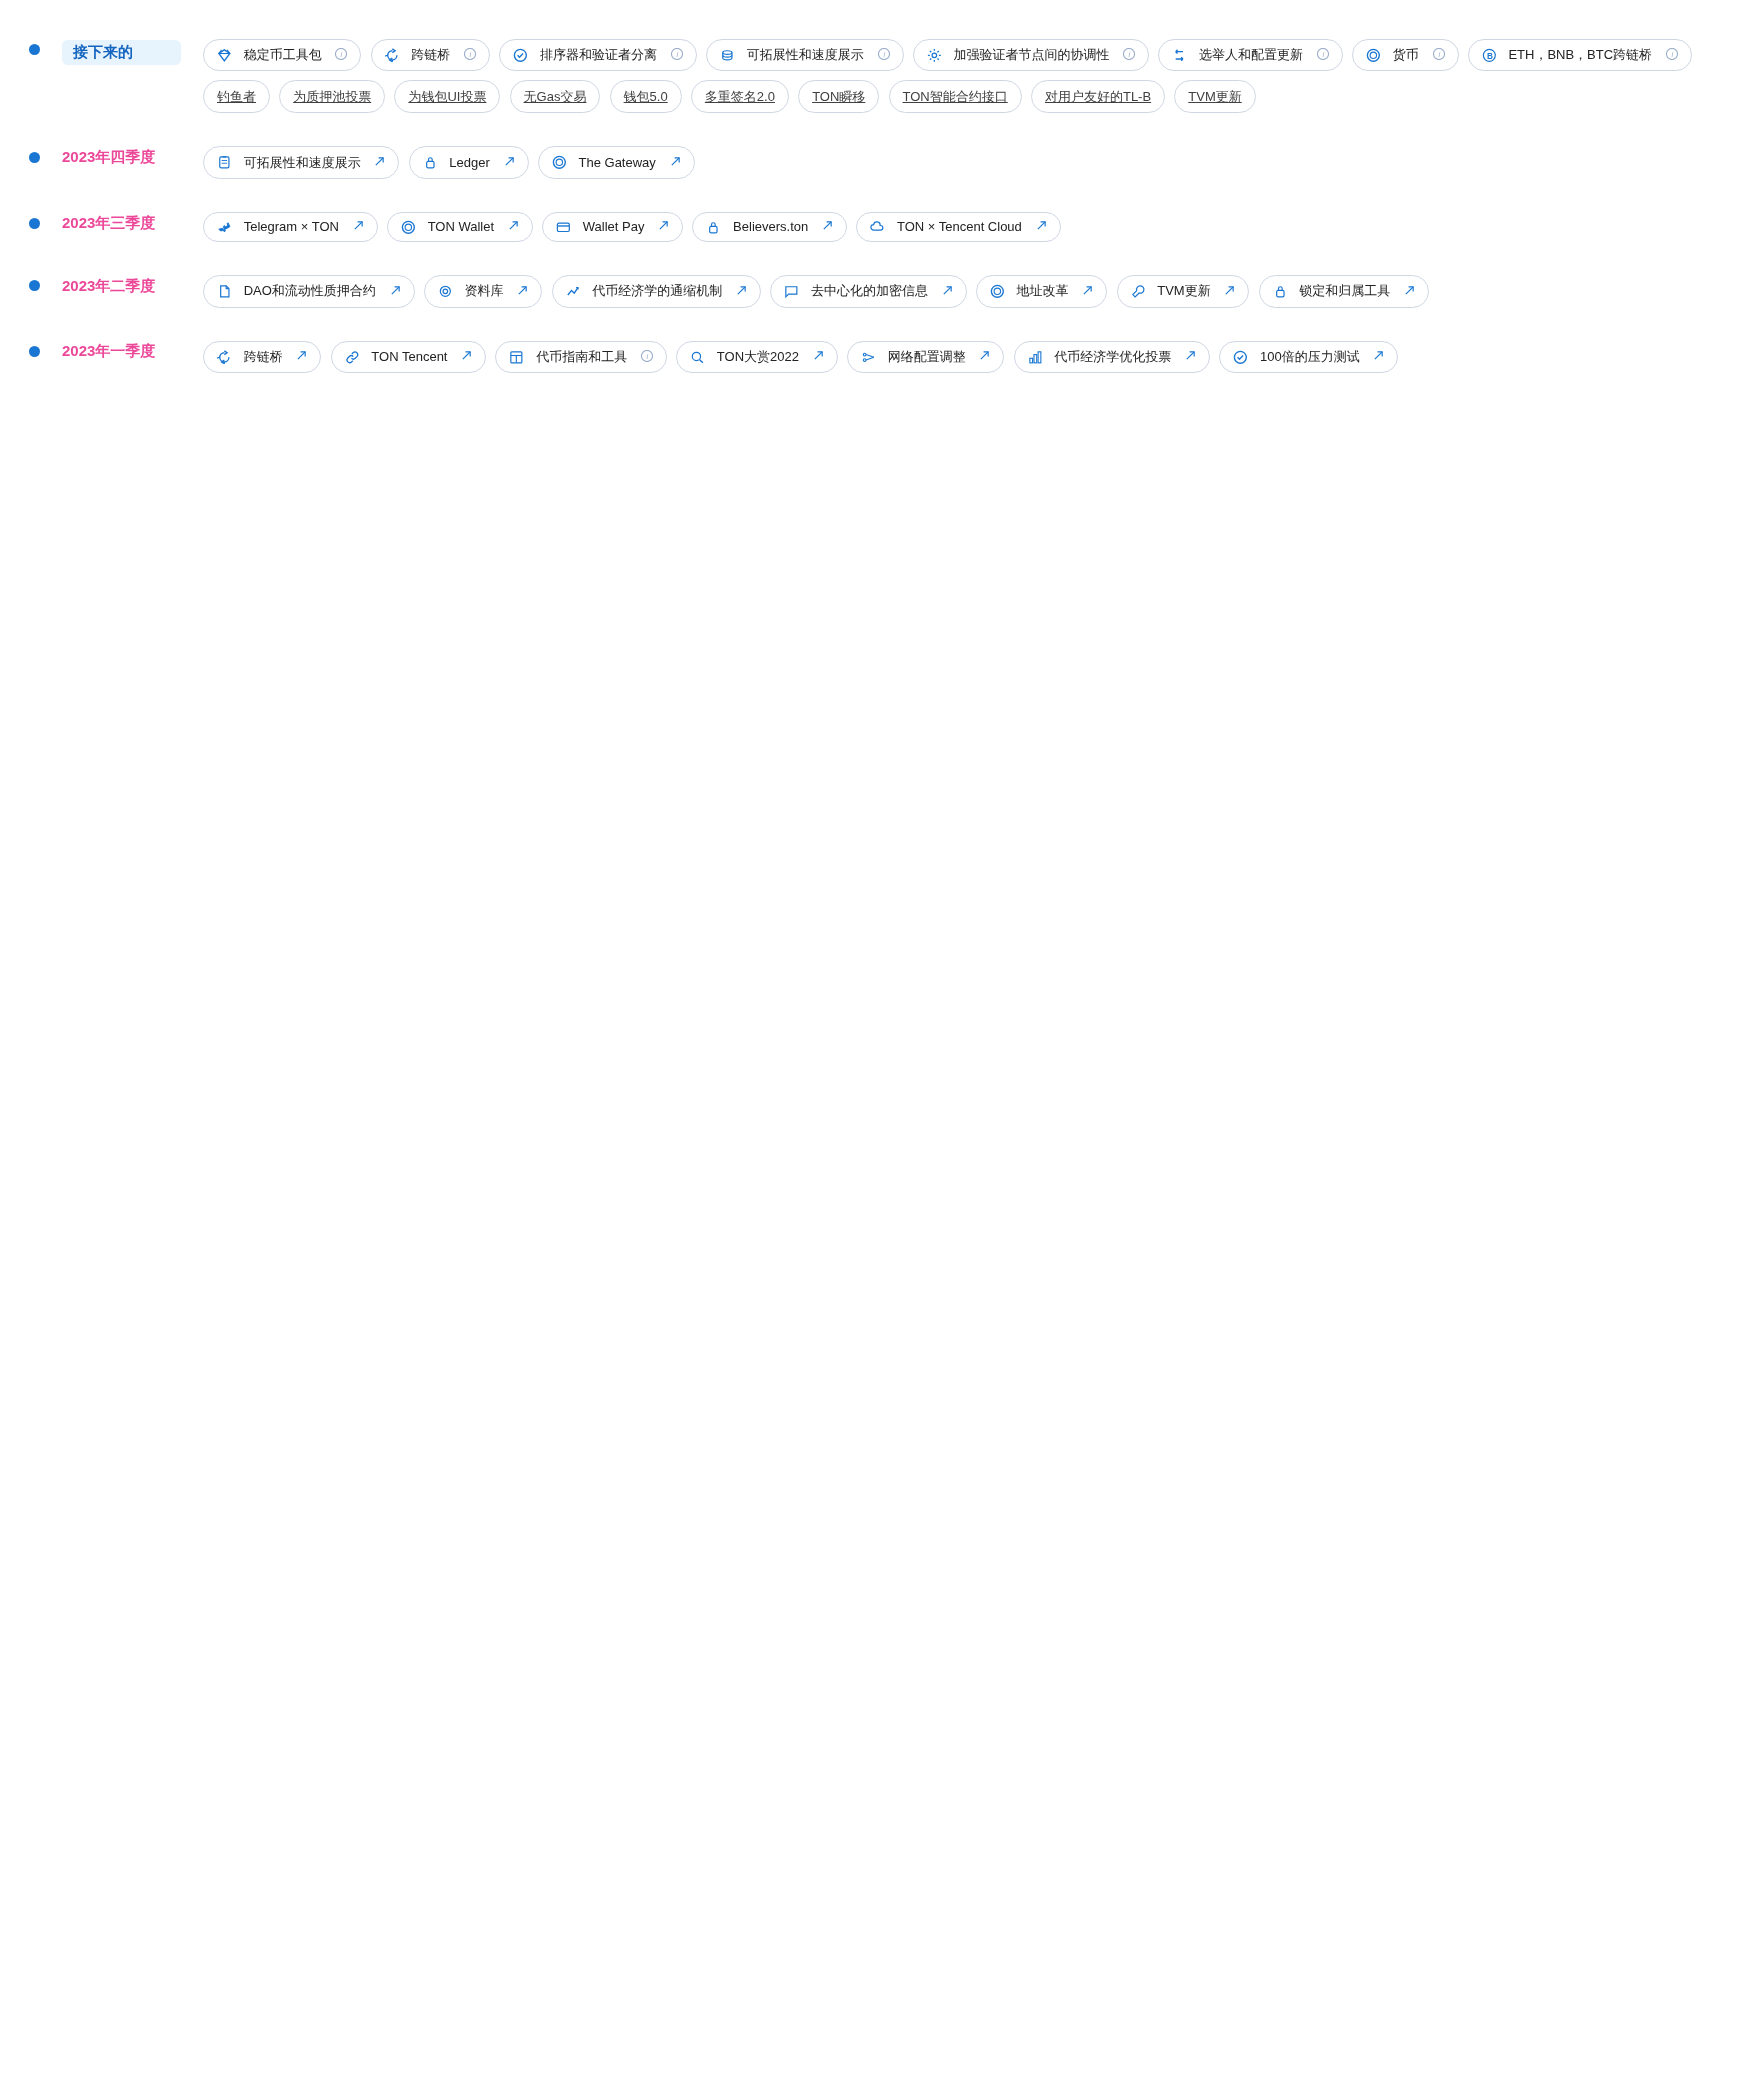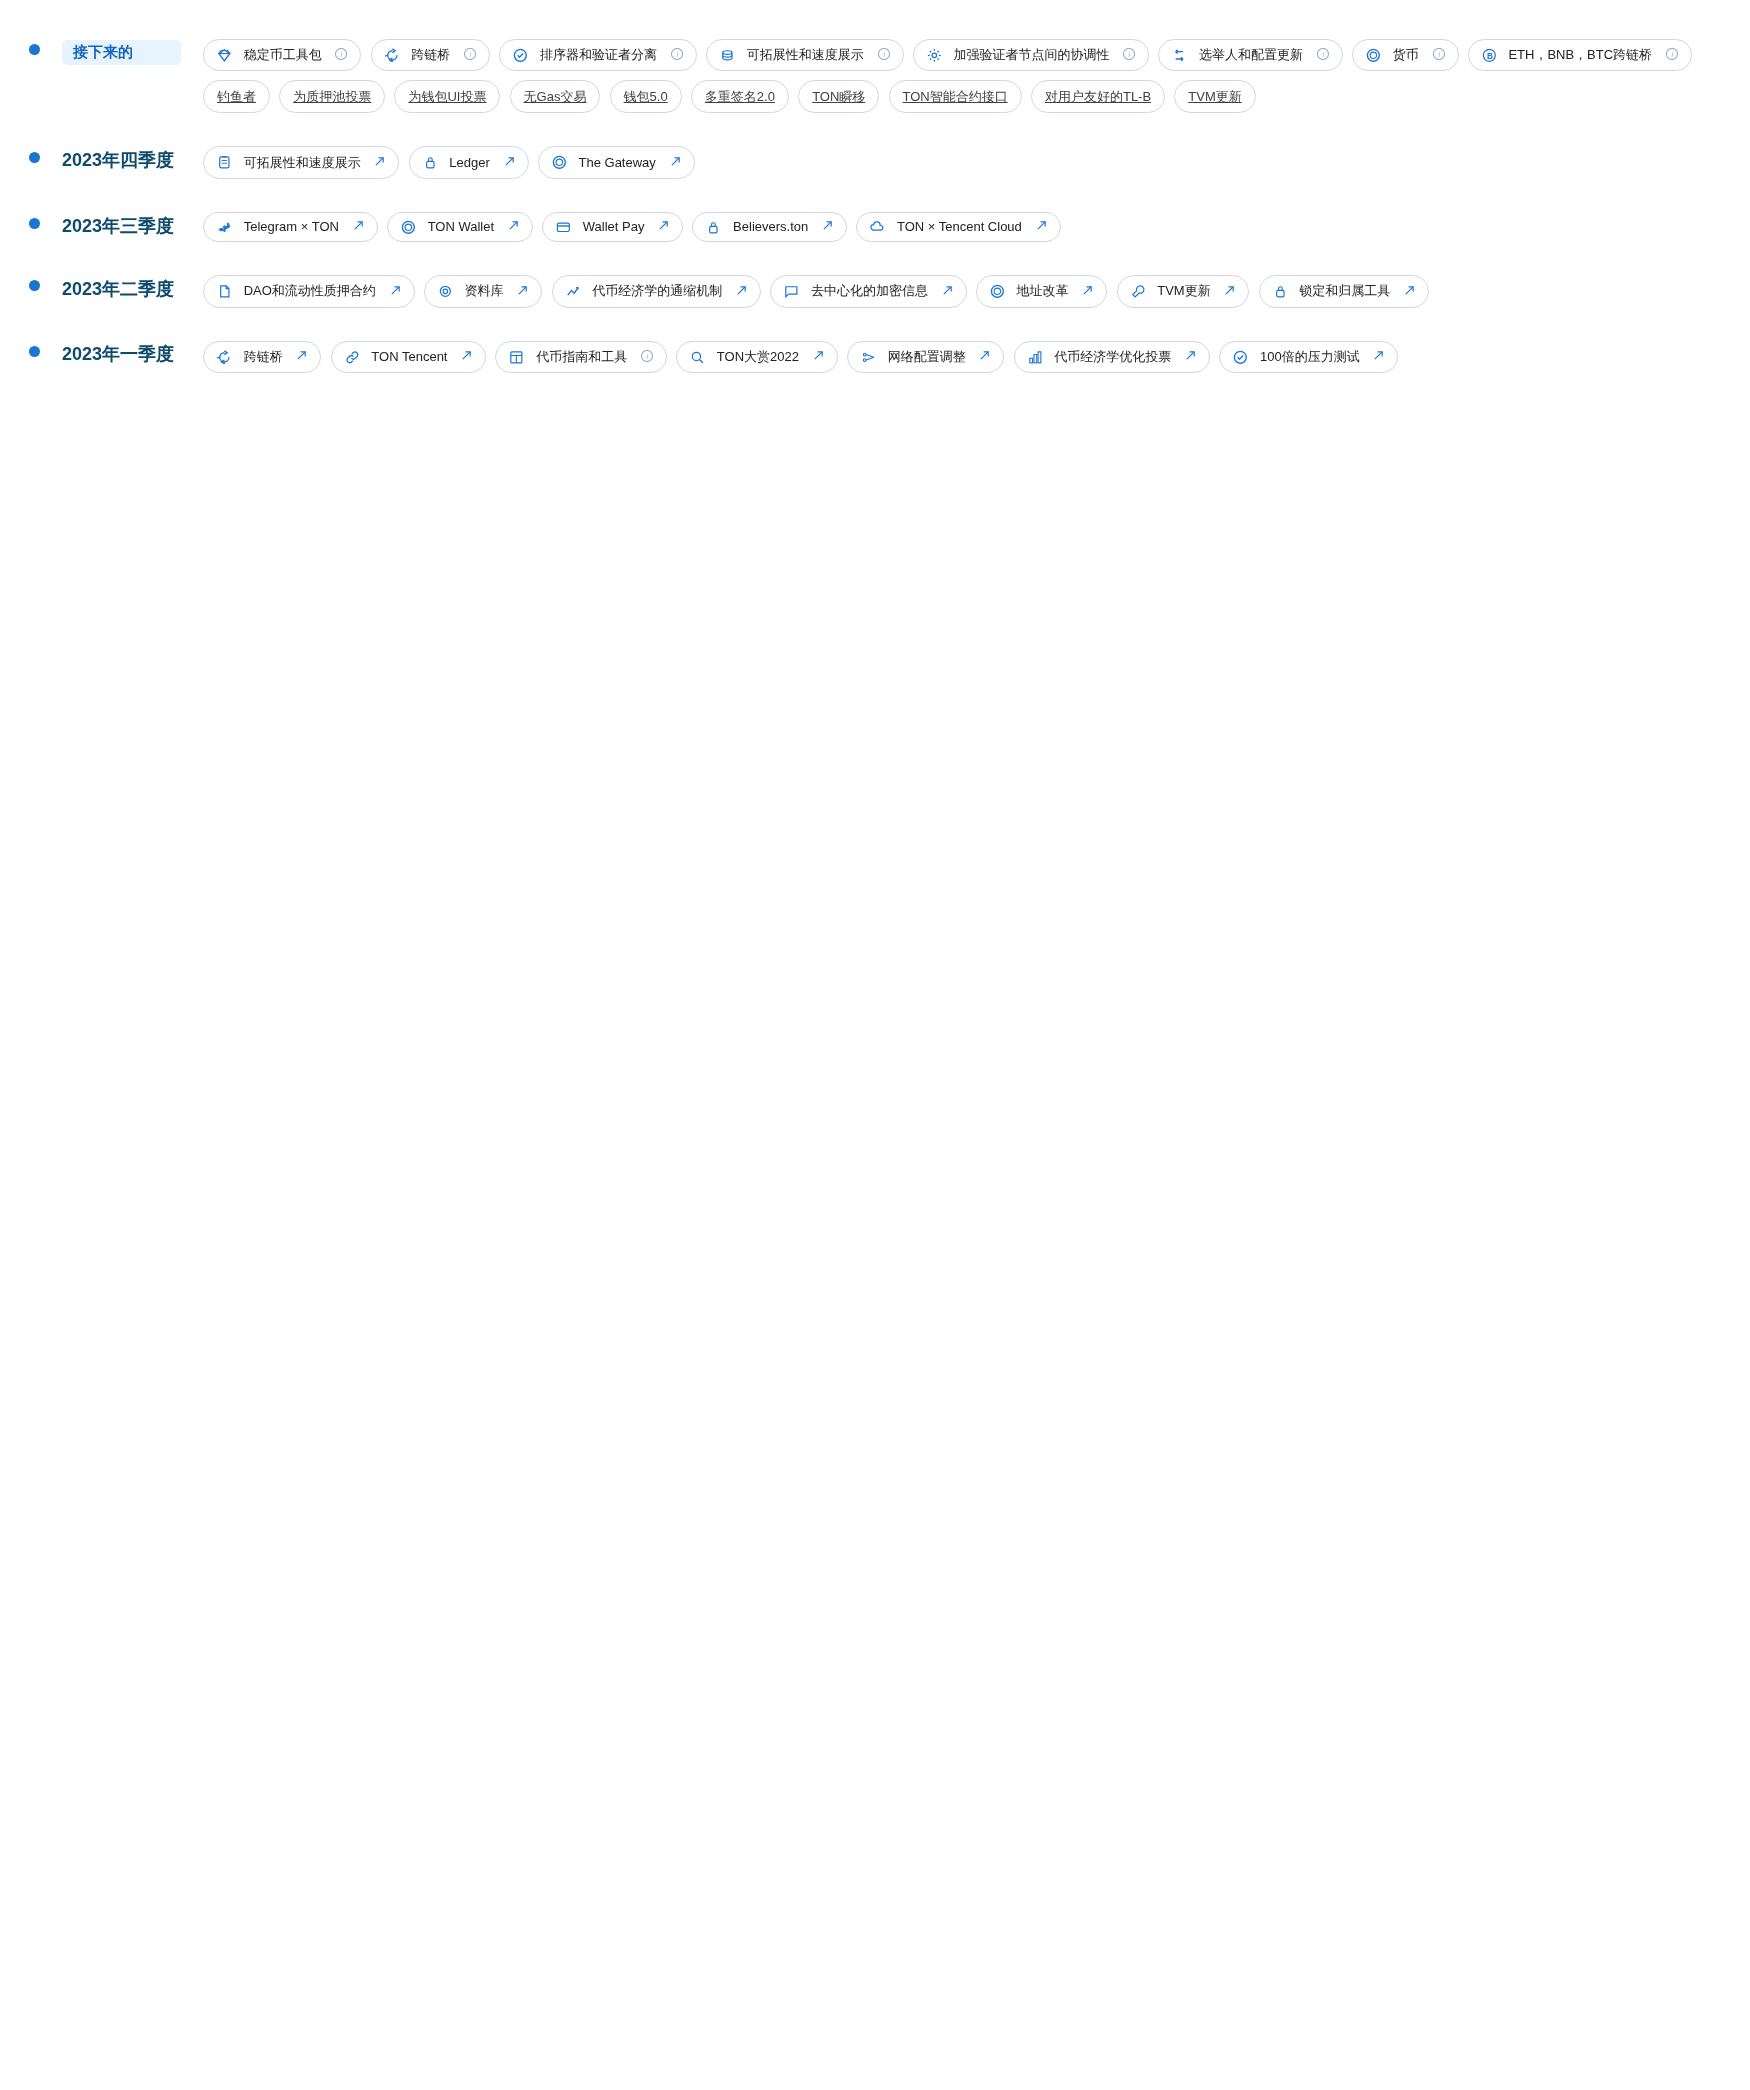--- a/index.html
+++ b/index.html
@@ -26,22 +26,22 @@
       width: 11px;
       height: 11px;
       border-radius: 50%;
       background: #1976d2;
       flex-shrink: 0;
       margin-top: 5.5px;
     }
     .section-label {
       min-width: 119px;
       font-weight: 700;
-      font-size: 18px;
-      color: #0c4a6e;
+      font-size: 15px;
+      color: #ec4899;
       flex-shrink: 0;
       margin-top: 1.8px;
     }
     .section-label.upcoming {
       background: #e8f4fd;
       color: #1565c0;
       border-radius: 5.5px;
       padding: 2.8px 11px;
       font-size: 15px;
     }

